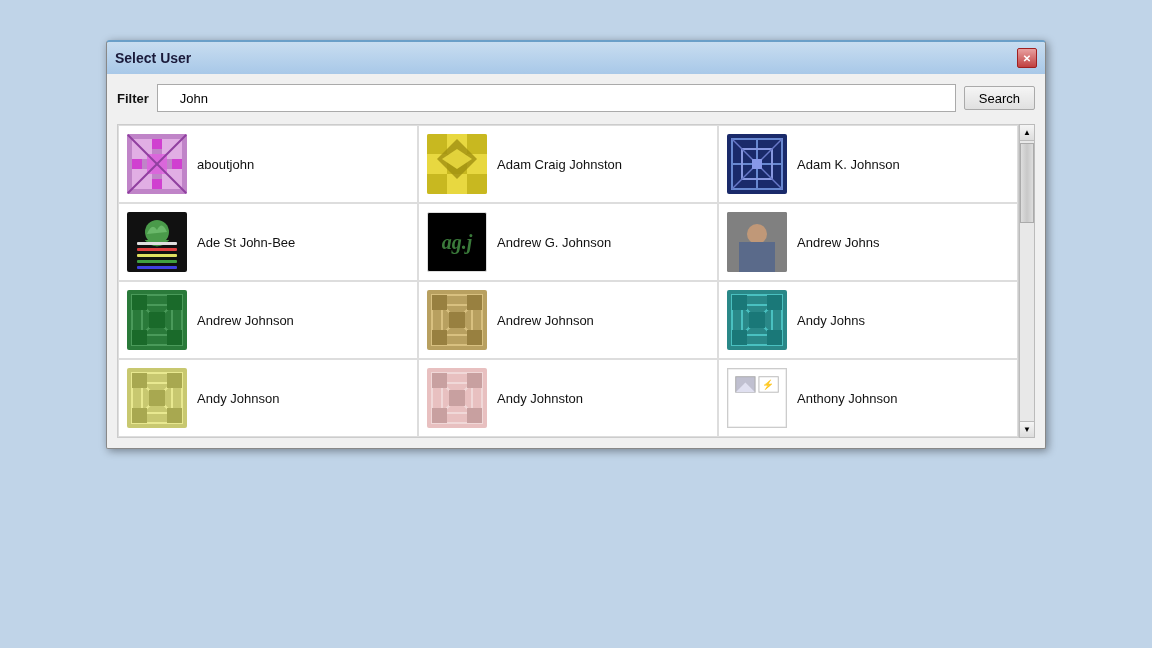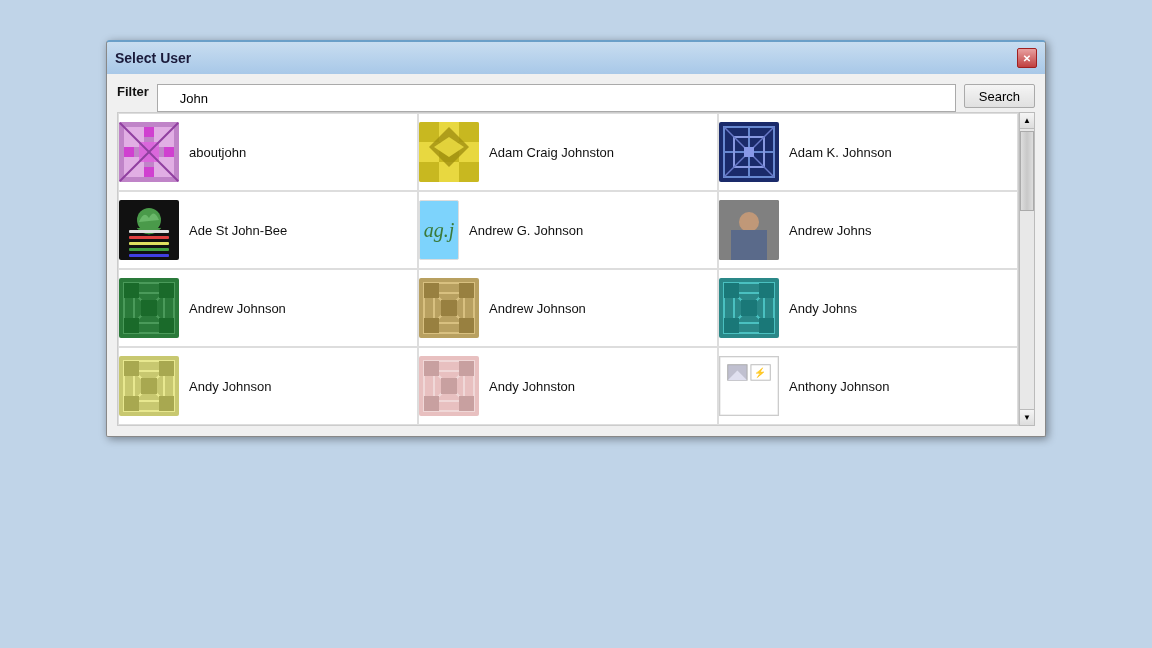--- a/index.html
+++ b/index.html
@@ -44,23 +44,23 @@
       cursor: pointer;
       font-size: 10px;
       color: white;
       font-weight: bold;
     }
     .content {
       padding: 10px;
     }
     .filter-row {
       display: flex;
-      align-items: flex-start;
+      align-items: center;
       gap: 8px;
-      margin-bottom: 0;
+      margin-bottom: 12px;
     }
     .filter-label {
       font-size: 13px;
       font-weight: bold;
       color: #111;
     }
     .filter-input {
       flex: 1;
       height: 28px;
       border: 1px solid #aaa;
@@ -85,20 +85,21 @@
       flex: 1;
       display: grid;
       grid-template-columns: repeat(3, 1fr);
       gap: 0;
       border: 1px solid #ccc;
     }
     .user-card {
       display: flex;
       align-items: center;
       gap: 10px;
+      padding: 8px;
       border: 1px solid #ddd;
       background: white;
       cursor: pointer;
       min-height: 78px;
     }
     .avatar {
       width: 60px;
       height: 60px;
       flex-shrink: 0;
       border-radius: 2px;
@@ -143,31 +144,32 @@
     .scroll-thumb {
       width: 14px;
       background: linear-gradient(to right, #ddd, #c8c8c8, #ddd);
       border: 1px solid #aaa;
       height: 80px;
       margin-top: 2px;
       cursor: pointer;
     }
 
     .agj-avatar {
-      width: 40px;
+      width: 60px;
       height: 60px;
       border: 1px solid #ddd;
       display: flex;
       align-items: center;
       justify-content: center;
-      background: #7dd3fc;
+      background: #000000;
       font-family: serif;
       font-size: 20px;
       color: #3a7a3a;
       font-style: italic;
+      font-weight: bold;
     }
     .photo-avatar {
       width: 60px;
       height: 60px;
       background: linear-gradient(135deg, #888 0%, #666 50%, #999 100%);
       display: flex;
       align-items: center;
       justify-content: center;
       color: #ccc;
       font-size: 24px;

